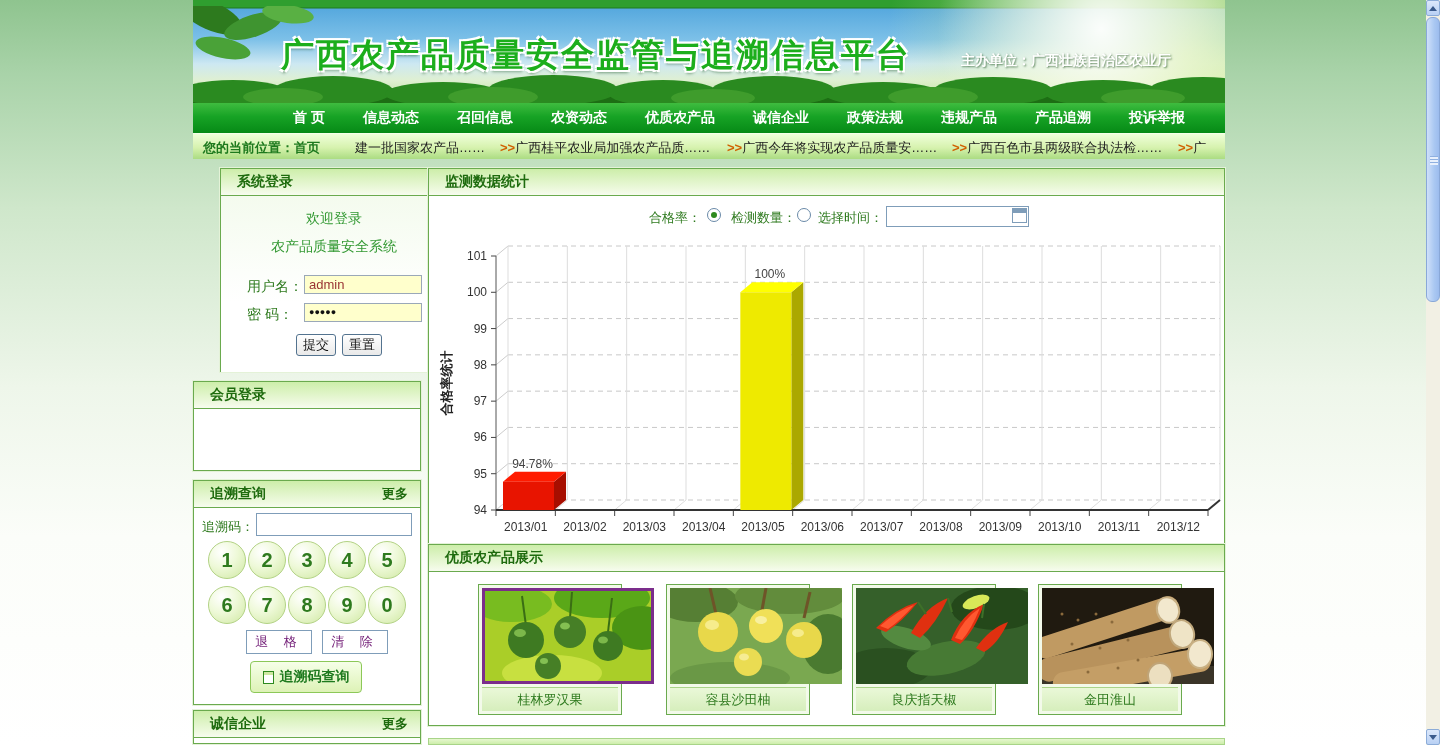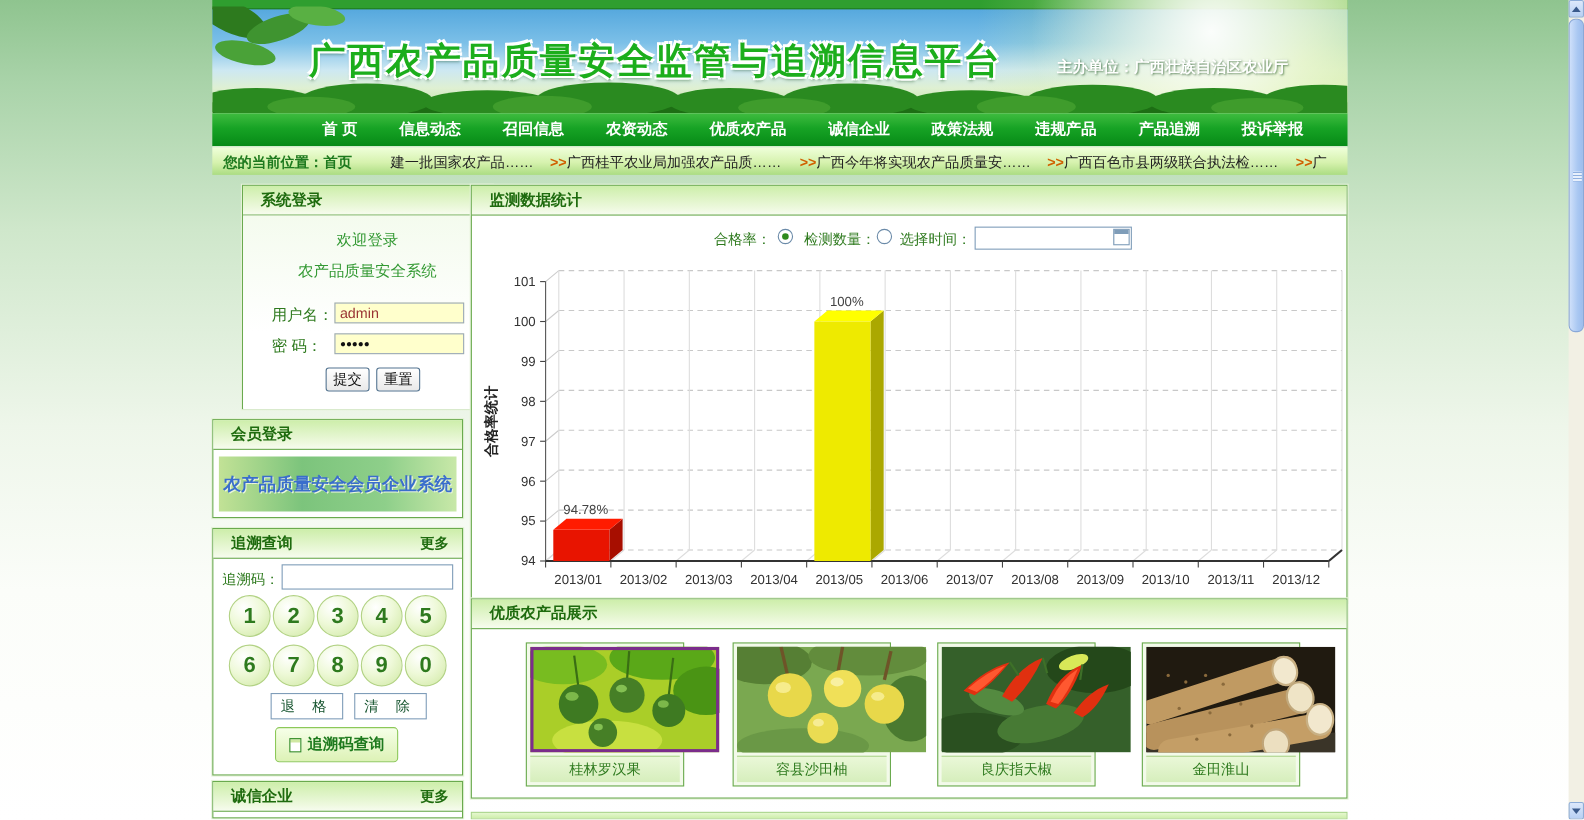--- a/index.html
+++ b/index.html
@@ -66,21 +66,21 @@
     display:flex; align-items:center; justify-content:center; }
   #member-banner span { font-size:16px; font-weight:bold; color:#3a6ecc; white-space:nowrap; text-shadow:1px 1px 0 #eaf6da; }
 
   #p-trace { left:193px; top:480px; width:228px; height:225px; }
   #trace-label { left:8px; top:37px; font-size:13px; color:#2e7a1e; }
   #trace-input { left:62px; top:32px; width:156px; height:23px; border:1px solid #7f9db9; background:#fff; position:absolute; }
   .numkey { position:absolute; width:38px; height:38px; border-radius:50%; cursor:pointer;
     background:radial-gradient(circle at 35% 28%,#ffffff 0%,#eef9d8 45%,#cfe8a2 100%);
     border:1px solid #b2d284; color:#2e7a1e; font-size:20px; font-weight:bold; text-align:center; line-height:36px; }
   .key-btn { position:absolute; width:66px; height:24px; background:#fff; border:1px solid #7f9db9;
-    font-size:13px; color:#14532d; text-align:center; line-height:22px; letter-spacing:6px; cursor:pointer; }
+    font-size:13px; color:#701a75; text-align:center; line-height:22px; letter-spacing:6px; cursor:pointer; }
   #trace-query-btn { position:absolute; left:56px; top:180px; width:112px; height:32px; cursor:pointer;
     background:linear-gradient(180deg,#f6ffe8 0%,#ddf2b6 100%); border:1px solid #8cc858; border-radius:4px;
     display:flex; align-items:center; justify-content:center; gap:6px; }
   #trace-query-btn b { color:#1e7a1e; font-size:14px; }
   .doc-icon { width:11px; height:13px; background:#fff; border:1px solid #2e8a1e;
     box-shadow:inset 0 3px 0 #cfe8a2; }
 
   #p-honest { left:193px; top:710px; width:228px; height:34px; }
 
   
@@ -192,23 +192,20 @@
     <div class="fld-input" style="left:83px; top:107px; color:#111; font-size:9px; line-height:17px;">●●●●●</div>
     <div class="btn3d" style="left:75px; top:138px;">提交</div>
     <div class="btn3d" style="left:121px; top:138px;">重置</div>
   </div>
 </div>
 
 <div class="abs panel" id="p-member">
   <div class="panel-hd">
       <span class="t">会员登录</span>
     </div>
-  <div id="member-banner">
-    <span>农产品质量安全会员企业系统</span>
-  </div>
 </div>
 
 <div class="abs panel" id="p-trace">
   <div class="panel-hd">
     <span class="t">追溯查询</span>
     <span class="more">更多</span>
   </div>
   <div class="abs" id="trace-label">追溯码：</div>
   <div id="trace-input"></div>
   <div id="numpad">

